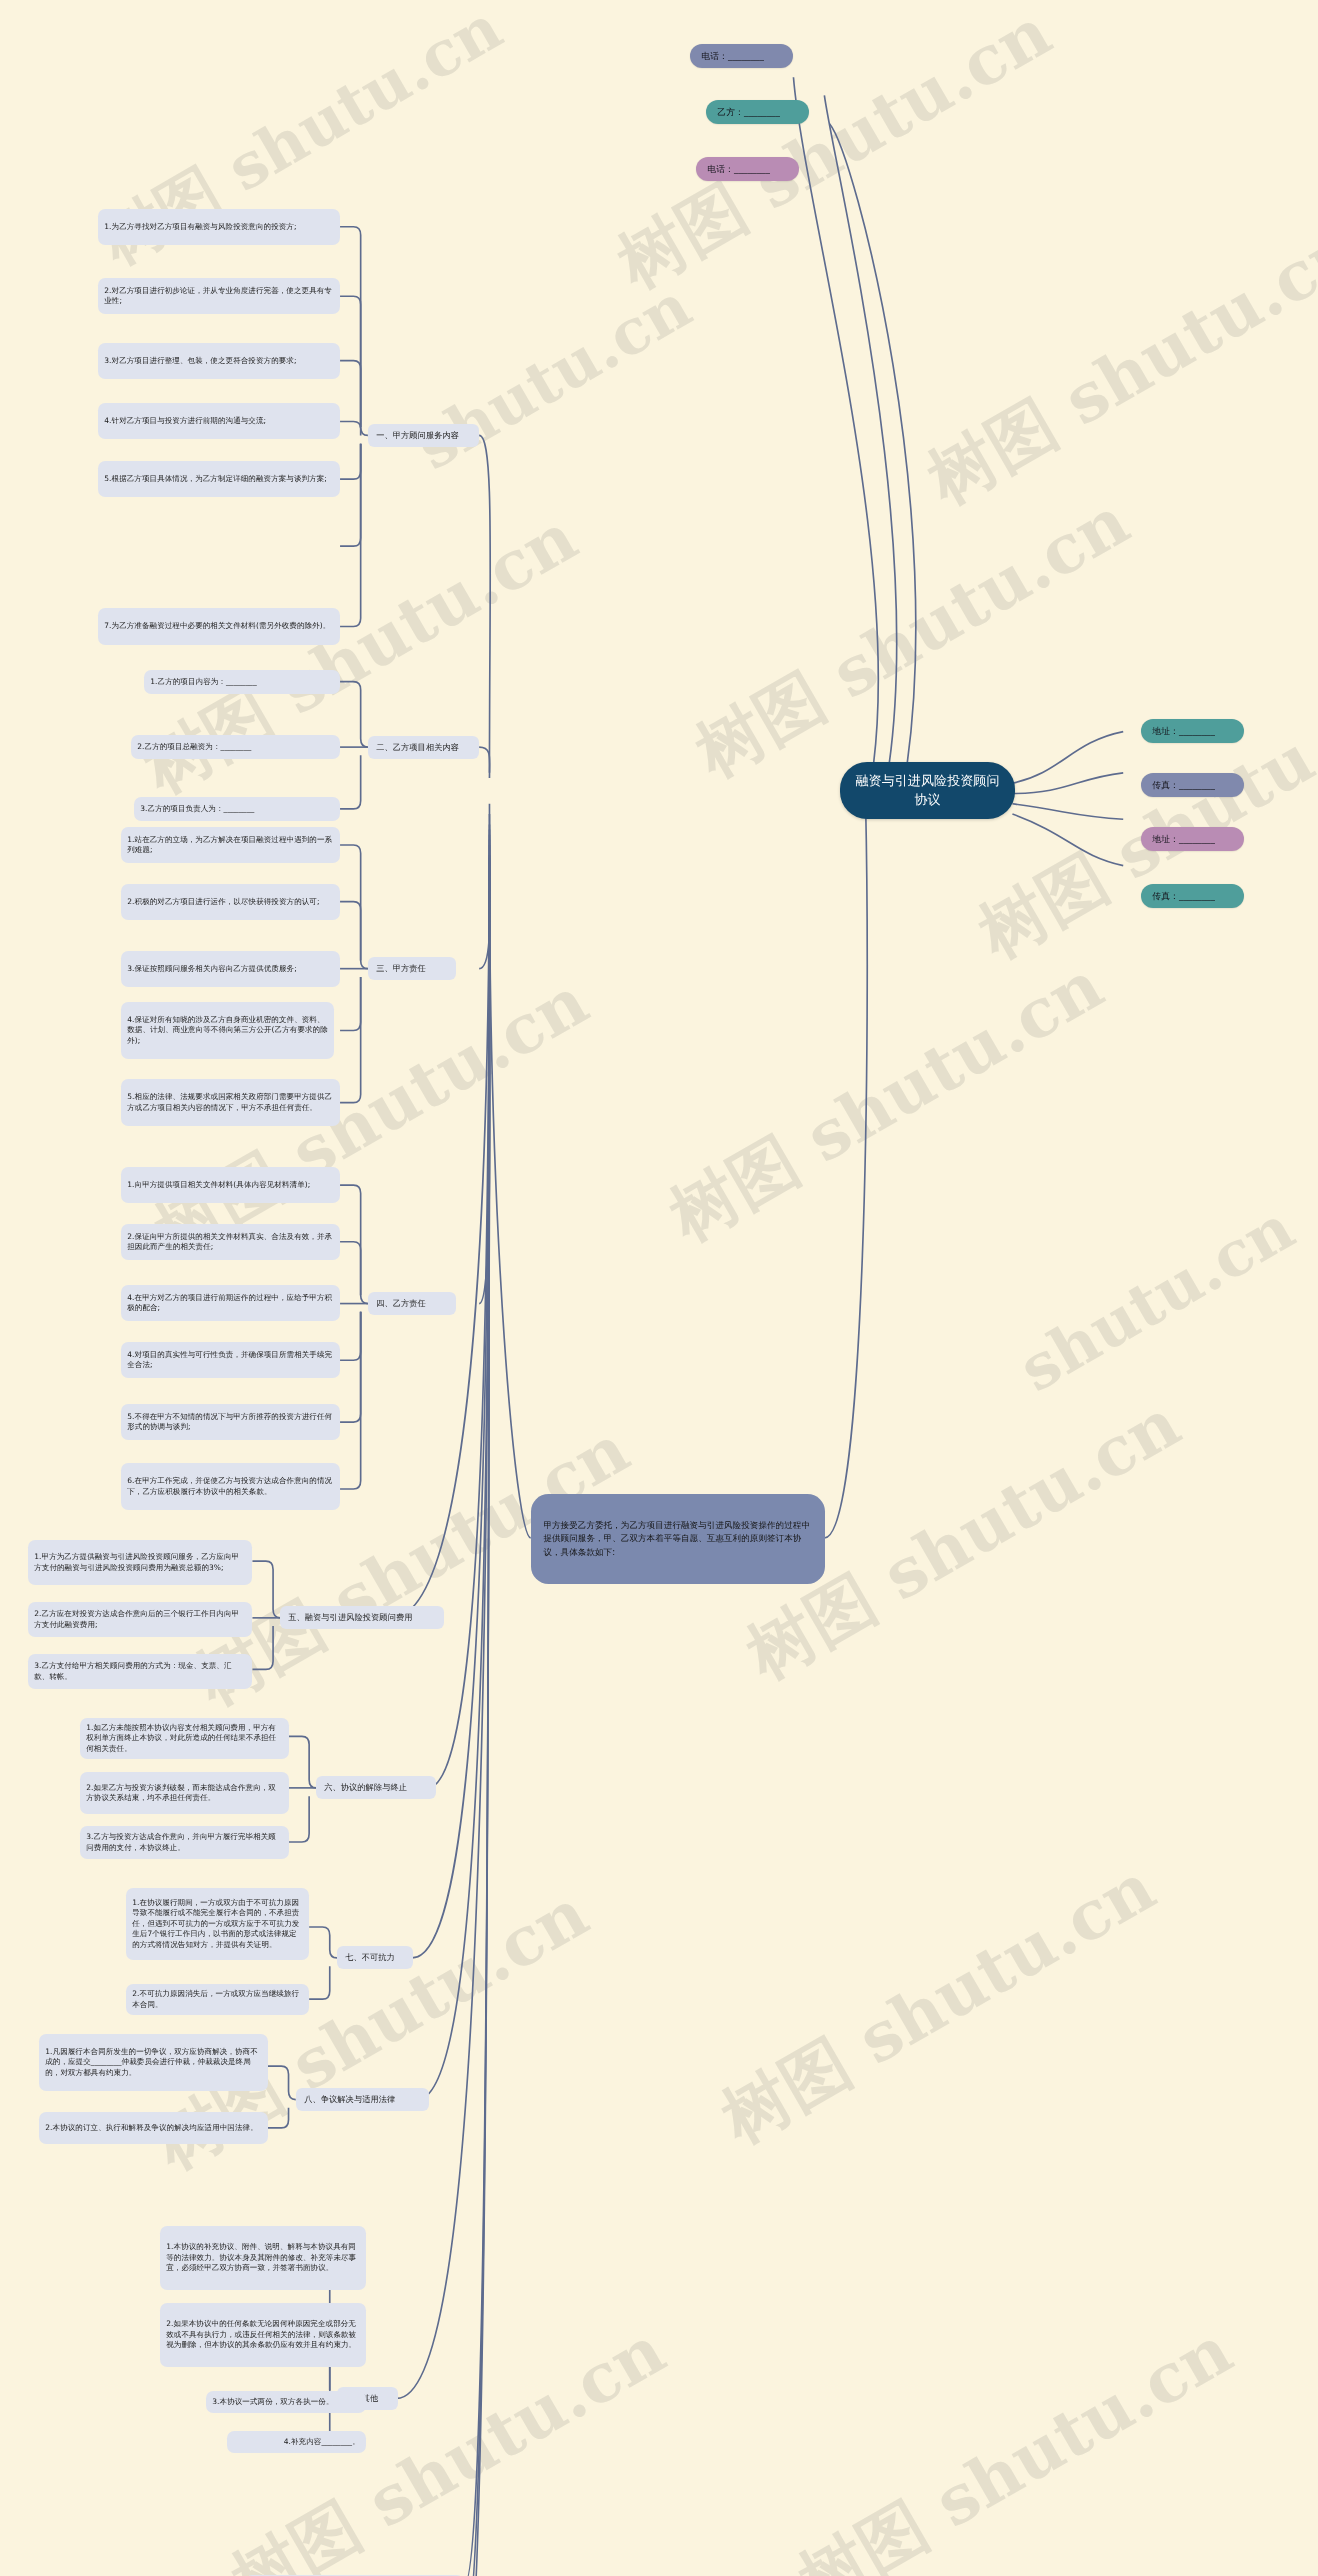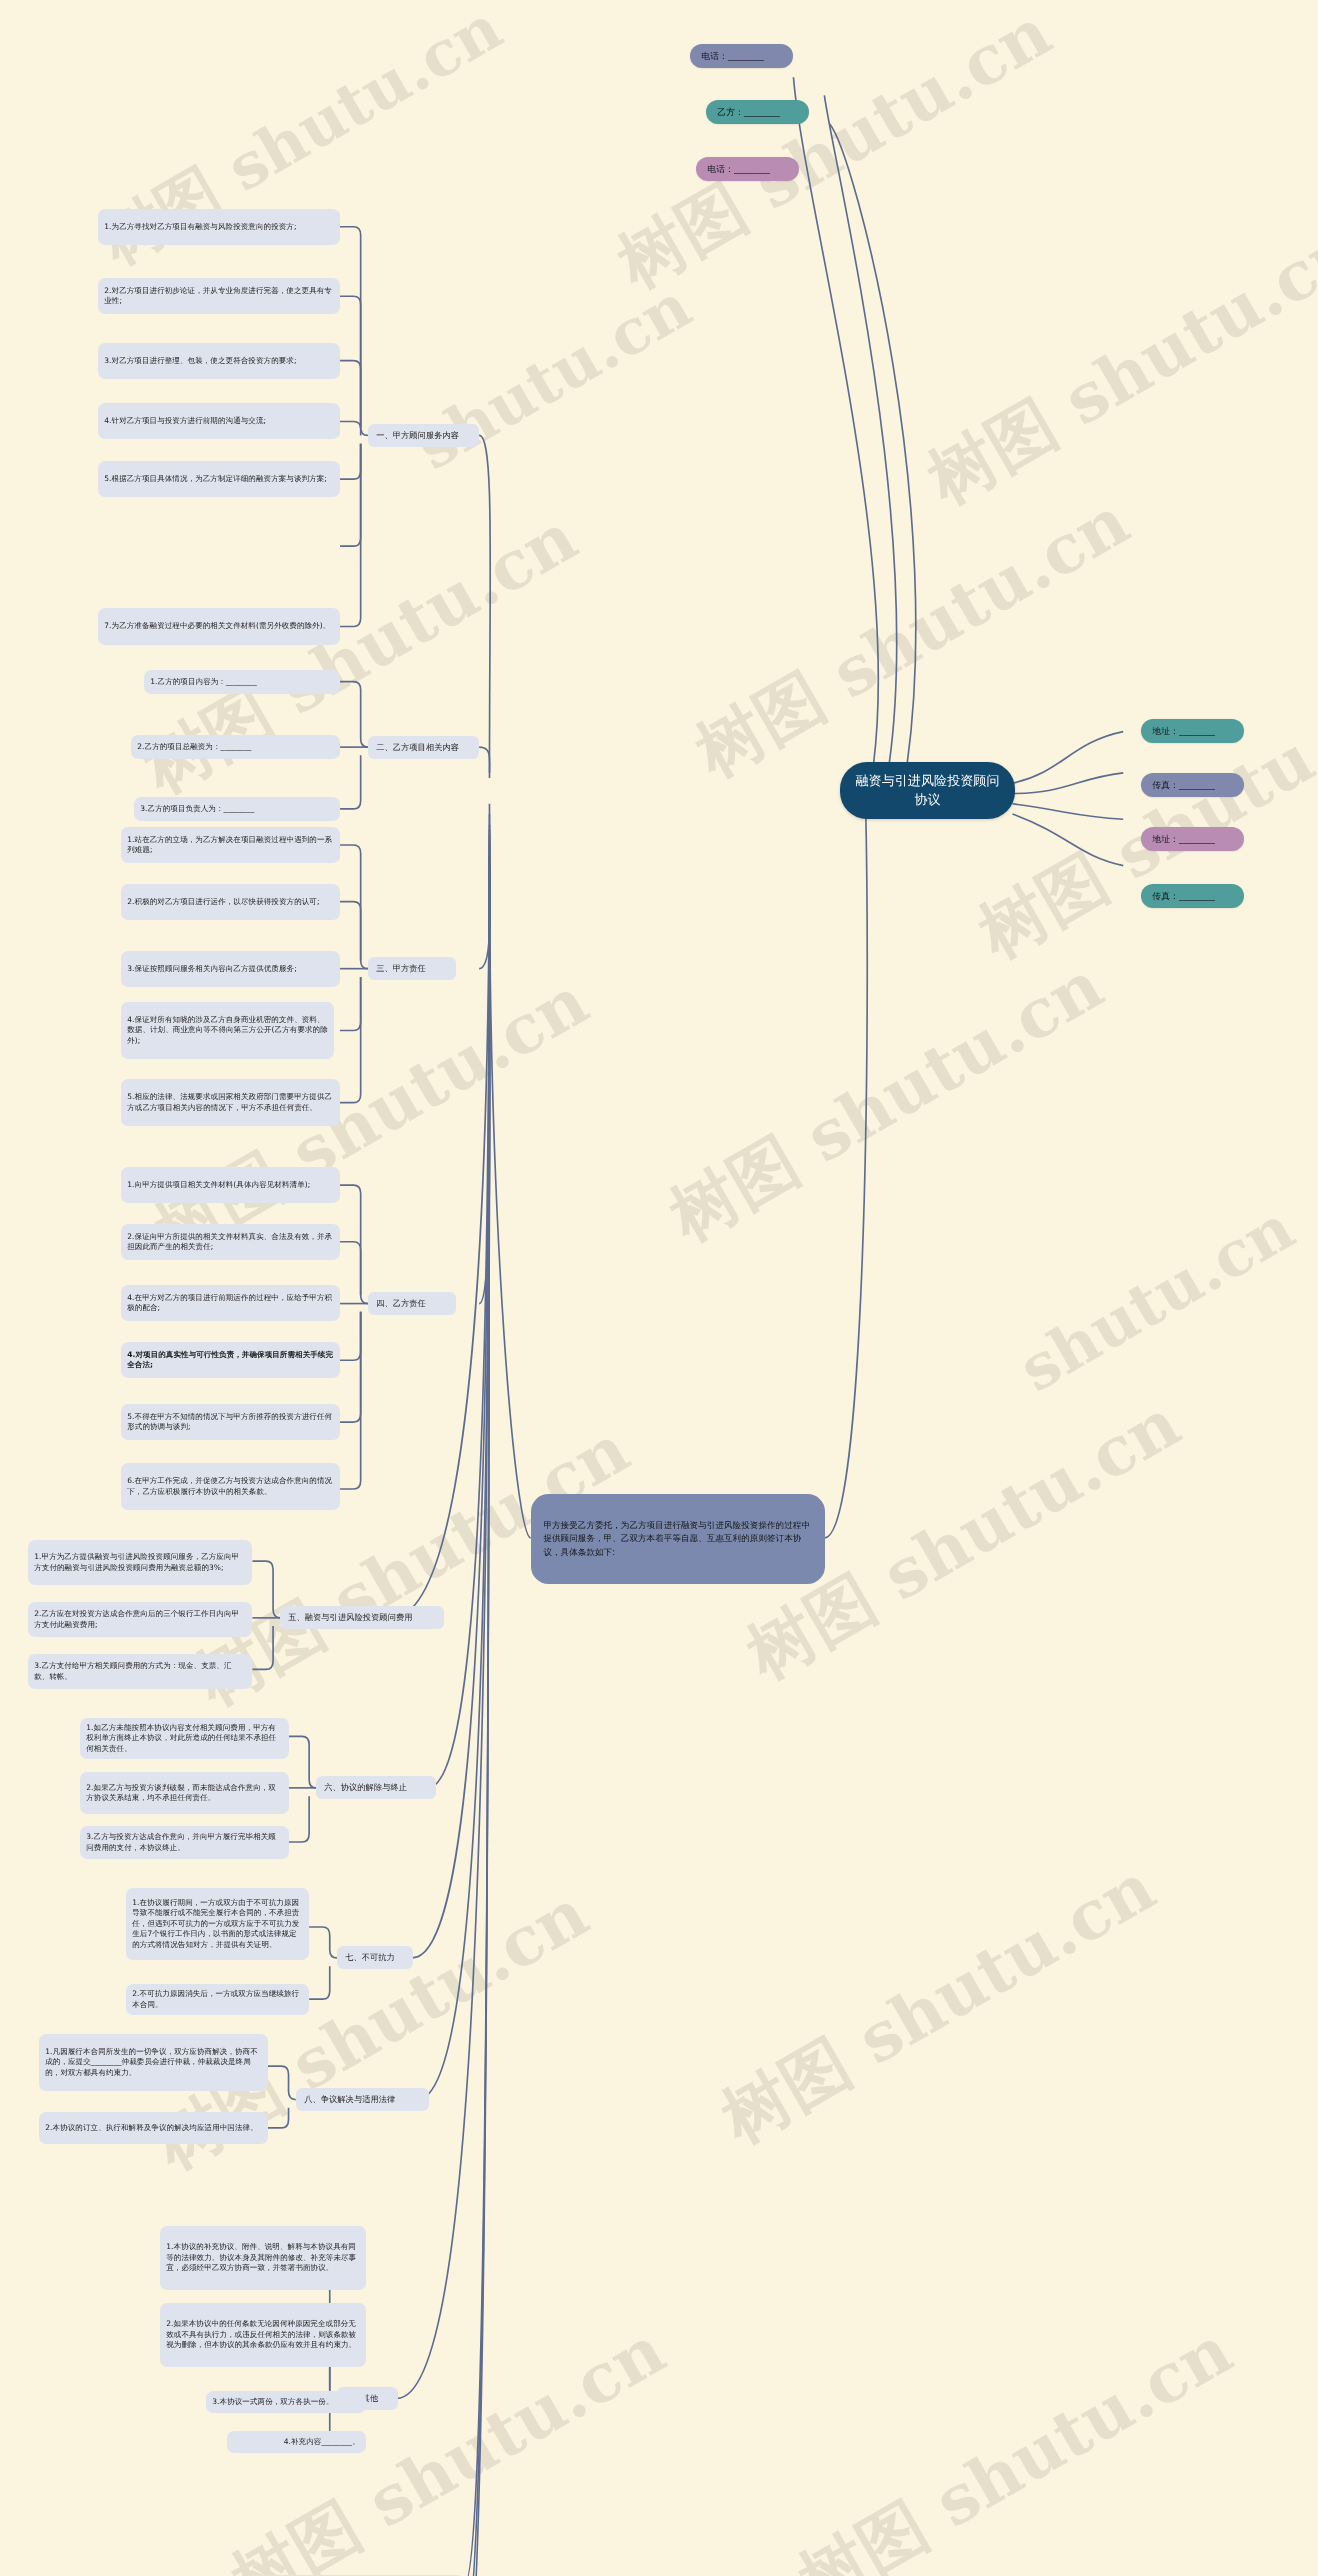--- a/index.html
+++ b/index.html
@@ -273,21 +273,21 @@
   </div>
   <div class="node leaf" style="left:121px; top:1167px; width:219px; height:36px;">
     <span class="txt">1.向甲方提供项目相关文件材料(具体内容见材料清单);</span>
     </div>
   <div class="node leaf" style="left:121px; top:1224px; width:219px; height:36px;">
     <span class="txt">2.保证向甲方所提供的相关文件材料真实、合法及有效，并承担因此而产生的相关责任;</span>
     </div>
   <div class="node leaf" style="left:121px; top:1285px; width:219px; height:36px;">
     <span class="txt">4.在甲方对乙方的项目进行前期运作的过程中，应给予甲方积极的配合;</span>
     </div>
-  <div class="node leaf" style="left:121px; top:1342px; width:219px; height:36px;font-weight:bold;">
+  <div class="node leaf" style="left:121px; top:1342px; width:219px; height:36px;">
     <span class="txt">4.对项目的真实性与可行性负责，并确保项目所需相关手续完全合法;</span>
     </div>
   <div class="node leaf" style="left:121px; top:1404px; width:219px; height:36px;">
     <span class="txt">5.不得在甲方不知情的情况下与甲方所推荐的投资方进行任何形式的协调与谈判;</span>
     </div>
   <div class="node leaf" style="left:121px; top:1463px; width:219px; height:47px;">
     <span class="txt">6.在甲方工作完成，并促使乙方与投资方达成合作意向的情况下，乙方应积极履行本协议中的相关条款。</span>
     </div>
 
   <div class="node branch" style="left:280px; top:1606px; width:164px; height:23px;">

